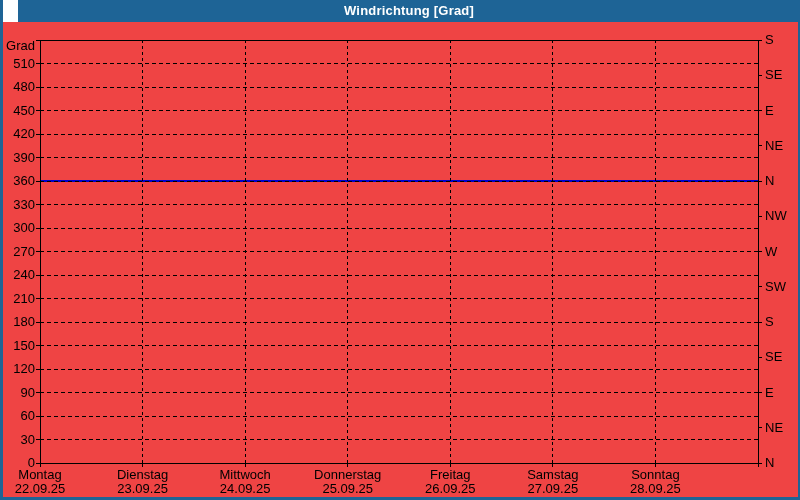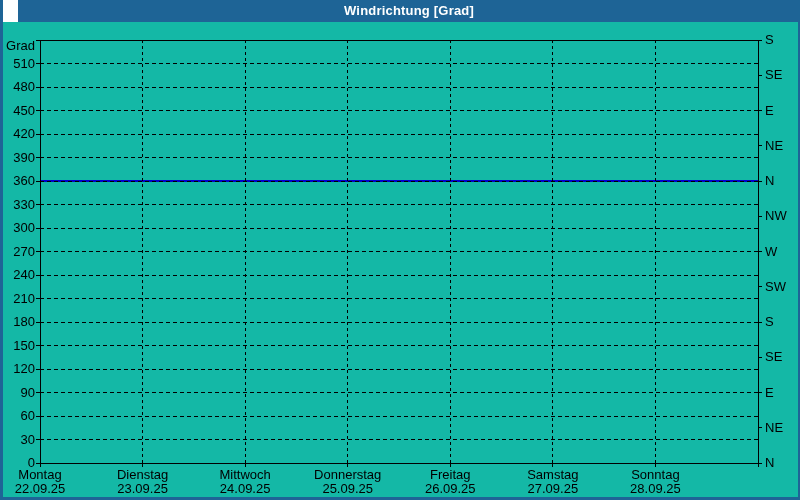--- a/index.html
+++ b/index.html
@@ -21,21 +21,21 @@
     background:#1e6496;
     color:#ffffff;
     font-size:13px;font-weight:bold;
     text-align:center;line-height:22px;
     letter-spacing:0.2px;
     margin-left:18px;
   }
   .chart-area{
     position:absolute;top:22px;left:0;
     width:795px;height:475px;
-    background:#14b8a6;
+    background:#ef4444;
   }
   svg text{
     font-family:"Liberation Sans",sans-serif;
     font-size:13px;
     fill:#000000;
   }
 </style>
 </head>
 <body>
 

